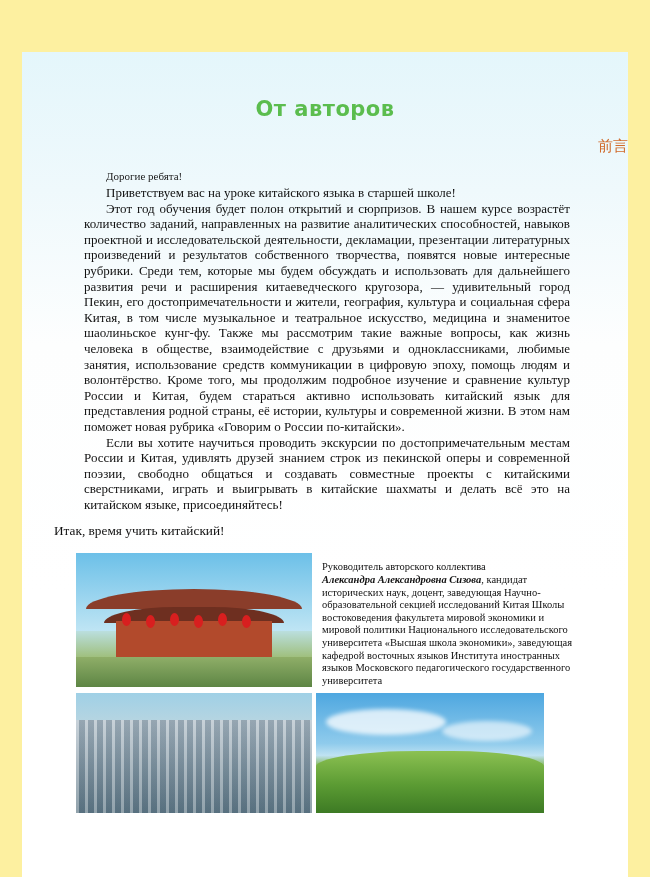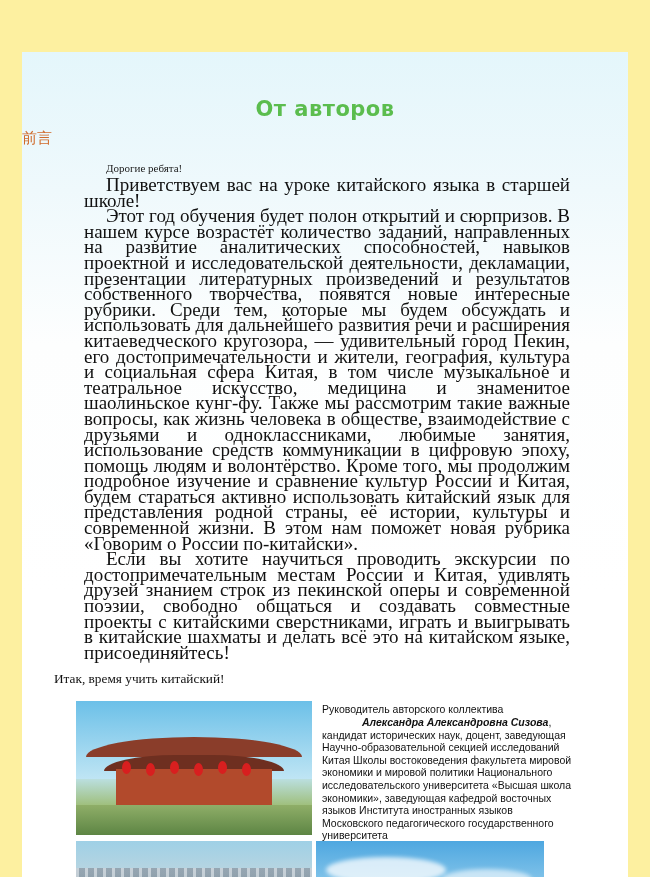--- a/index.html
+++ b/index.html
@@ -64,36 +64,36 @@
   .heading-ru {
     text-align: center;
     margin-top: 45px;
     font-family: "DejaVu Sans", sans-serif;
     font-weight: bold;
     font-size: 21px;
     color: #5bbd4e;
     letter-spacing: 0.5px;
   }
   .heading-cn {
-    text-align: left;
-    margin-top: 8px;
+    text-align: right;
+    margin-top: 16px;
     font-family: "DejaVu Sans", sans-serif;
     font-size: 15px;
     color: #d06a2a;
   }
   .greeting {
     margin: 14px 0 0 0;
     padding-left: 84px;
     font-size: 11px;
     color: #1a1a1a;
   }
   .body-text {
     margin: 3px 0 8px 0;
     padding: 0 58px 0 62px;
-    font-size: 19px;
+    font-size: 13px;
     line-height: 15.6px;
     text-align: justify;
     color: #111111;
   }
   .body-text p {
     margin: 0;
     text-indent: 22px;
   }
   .closing {
     margin: 11px 0 0 0;
@@ -187,31 +187,30 @@
   }
   .grass-hill {
     position: absolute; left: 0; bottom: 0; width: 100%; height: 52%;
     background: linear-gradient(to bottom, #8cc152 0%, #5b9b33 55%, #3d7a24 100%);
     border-radius: 45% 40% 0 0 / 25% 25% 0 0;
   }
   
   .bio {
     position: absolute;
     left: 300px;
-    top: 2px;
+    top: 8px;
     width: 252px;
-    font-family: Liberation Sans, sans-serif;
+    font-family: Liberation Serif, serif;
     font-size: 10.5px;
     line-height: 12.6px;
     color: #111111;
   }
   .bio .name {
     font-weight: bold;
     font-style: italic;
-    margin-left: 40px;
   }
 </style>
 </head>
 <body>
 
 <div class="page">
   <div class="frame-top"></div>
   <div class="frame-bottom"></div>
   <div class="frame-left"></div>
   <div class="frame-right"></div>

